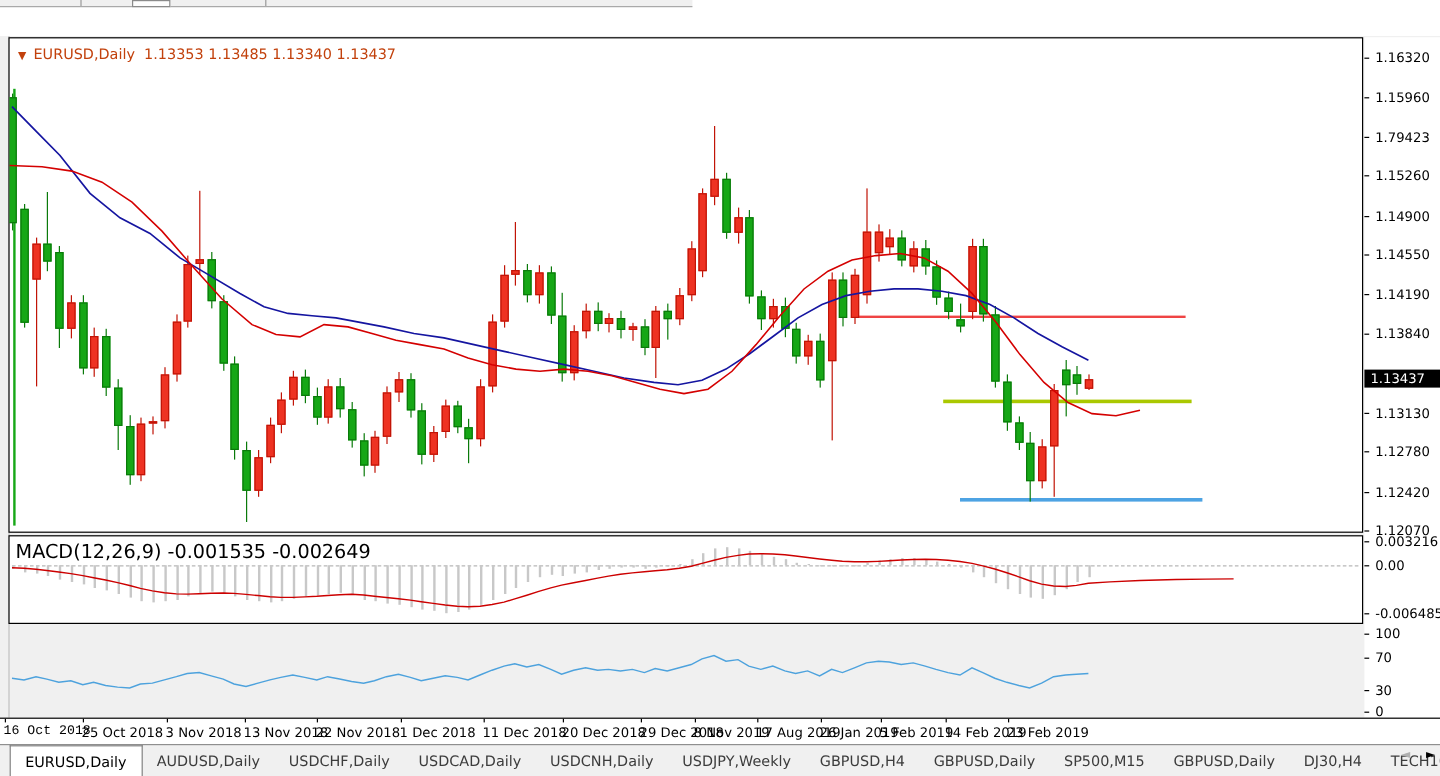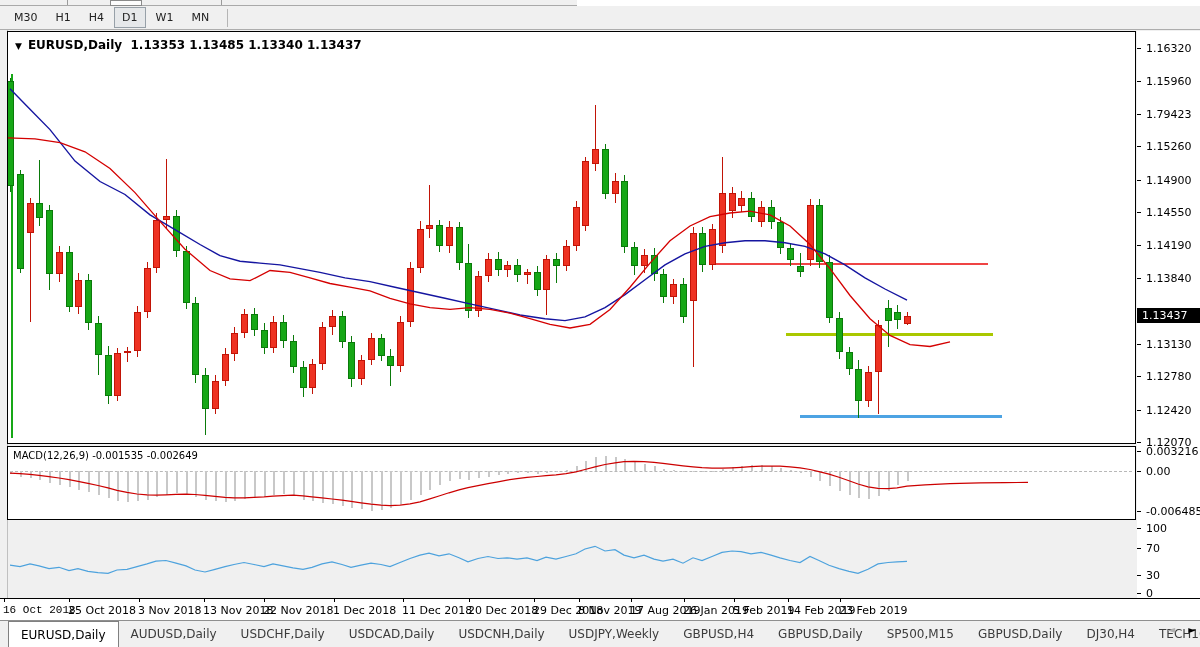--- a/index.html
+++ b/index.html
@@ -20,23 +20,23 @@
   #mainpane{top:1px;height:413px;}
   #macdpane{top:416px;height:74px;}
   #rsipane{top:492px;height:76px;}
   #priceaxis{position:absolute;left:1137px;top:1px;width:63px;height:567px;background:#fff;}
   #dateaxis{position:absolute;left:0px;top:568px;width:1200px;height:22px;background:#fff;border-top:1px solid #000;}
   .axlabel{position:absolute;font-size:11px;color:#000;white-space:nowrap;}
   .axtick{position:absolute;width:4px;height:1px;background:#000;}
   .dtick{position:absolute;width:1px;height:3px;background:#000;top:0;}
   #pricetag{position:absolute;left:0px;width:63px;height:15px;background:#000;color:#fff;
             font-size:11px;text-align:left;padding-left:5px;line-height:15px;box-sizing:border-box;}
-  #charttitle{position:absolute;left:7px;top:6px;font-size:12px;font-weight:bold;color:#000000;}
+  #charttitle{position:absolute;left:7px;top:6px;font-size:12px;font-weight:normal;color:#c2410c;}
   #charttitle .dd{font-size:9px;margin-right:6px;}
-  .indlabel{position:absolute;left:5px;top:3px;font-size:10px;color:#000;font-weight:normal;}
+  .indlabel{position:absolute;left:5px;top:3px;font-size:16px;color:#000;font-weight:normal;}
   .candle-wick{position:absolute;width:1px;}
   .candle-body{position:absolute;width:7px;box-sizing:border-box;}
   .macdbar{position:absolute;width:2px;background:#c8c8c8;}
   .dashline{position:absolute;border-top:1px dashed #b8b8b8;height:0;}
   .hline{position:absolute;}
   svg.overlay{position:absolute;left:0;top:0;pointer-events:none;}
   
   #tabbar{position:absolute;left:0;top:620px;width:1200px;height:27px;background:#f0f0f0;
           border-top:1px solid #8f8f8f;display:flex;align-items:stretch;padding-left:8px;box-sizing:border-box;}
   .tab{font-size:12px;color:#3c3c3c;display:flex;align-items:center;padding:0 12px;white-space:nowrap;}
@@ -49,29 +49,20 @@
 </head>
 <body>
 
 <div id="app">
   <div id="topstrip">
     <div class="vsep" style="left:67px"></div>
     <div class="mbox"></div>
     <div class="vsep" style="left:221px"></div>
   </div>
 
-  <div id="toolbar">
-      <div class="tfbtn">M30</div>
-      <div class="tfbtn">H1</div>
-      <div class="tfbtn">H4</div>
-      <div class="tfbtn active">D1</div>
-      <div class="tfbtn">W1</div>
-      <div class="tfbtn">MN</div>
-      <div class="tbsep"></div>
-    </div>
 
   <div id="chartwrap">
     <div class="leftedge"></div>
 
     <div class="pane" id="mainpane">
       <div id="charttitle">
         <span class="dd">▼</span><span>EURUSD,Daily</span>&nbsp;&nbsp;<span>1.13353 1.13485 1.13340 1.13437</span>
       </div>
     <div class="hline" style="left: 704px; width: 276px; top: 231.087px; height: 2px; background: rgb(239, 68, 68);"></div>
         <div class="hline" style="left: 778px; width: 207px; top: 300.62px; height: 3px; background: rgb(170, 200, 0);"></div>

